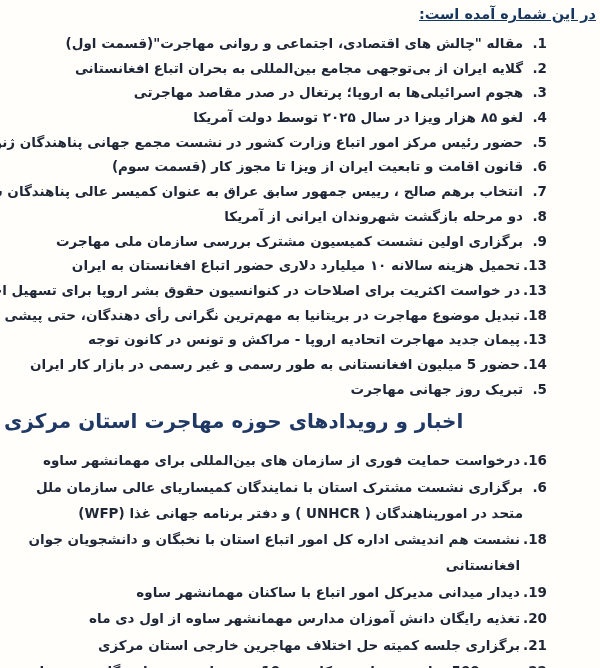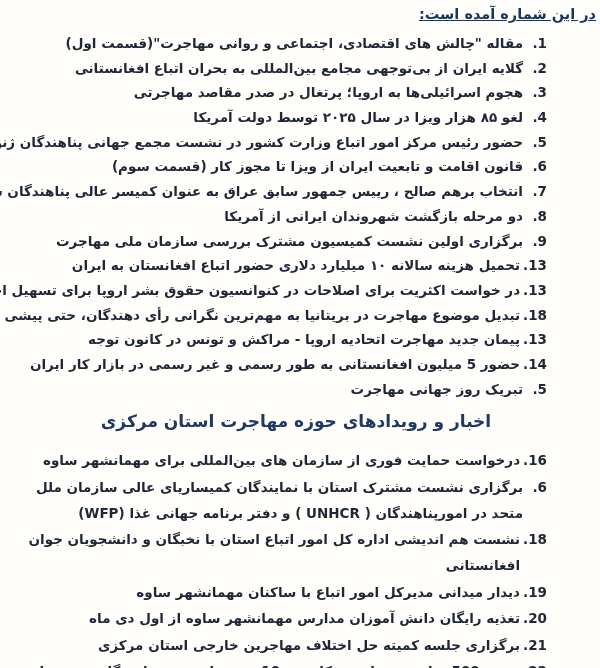--- a/index.html
+++ b/index.html
@@ -43,23 +43,23 @@
     margin-bottom: 0.5px;
   }
   .num {
     flex: 0 0 21px;
     text-align: right;
     margin-left: 3px;
   }
   .txt { flex: 1 1 auto; text-align: right; }
   .heading {
     color: var(--heading, #1f3864);
-    font-size: 17px;
+    font-size: 20px;
     font-weight: bold;
-    text-align: center;
+    text-align: left;
     margin: 7px 8px 13px 0;
     line-height: 26px;
   }
 </style>
 </head>
 <body>
 
 <div class="page">
 
   <div class="title">در این شماره آمده است:</div>

